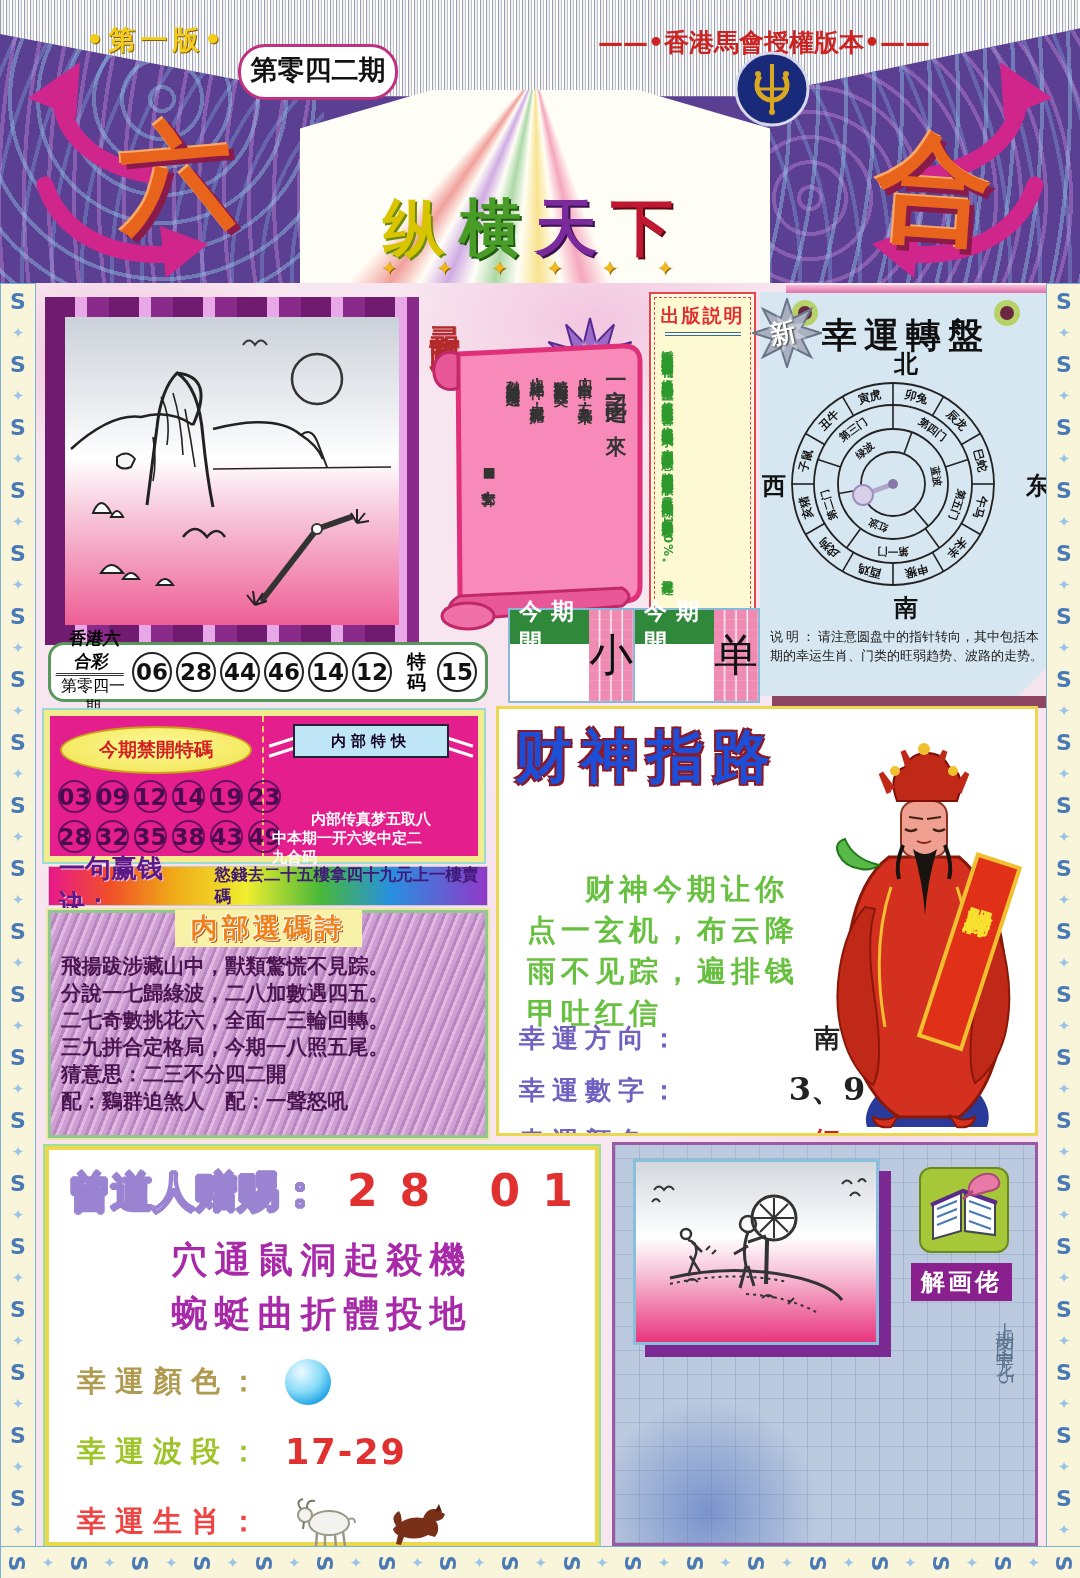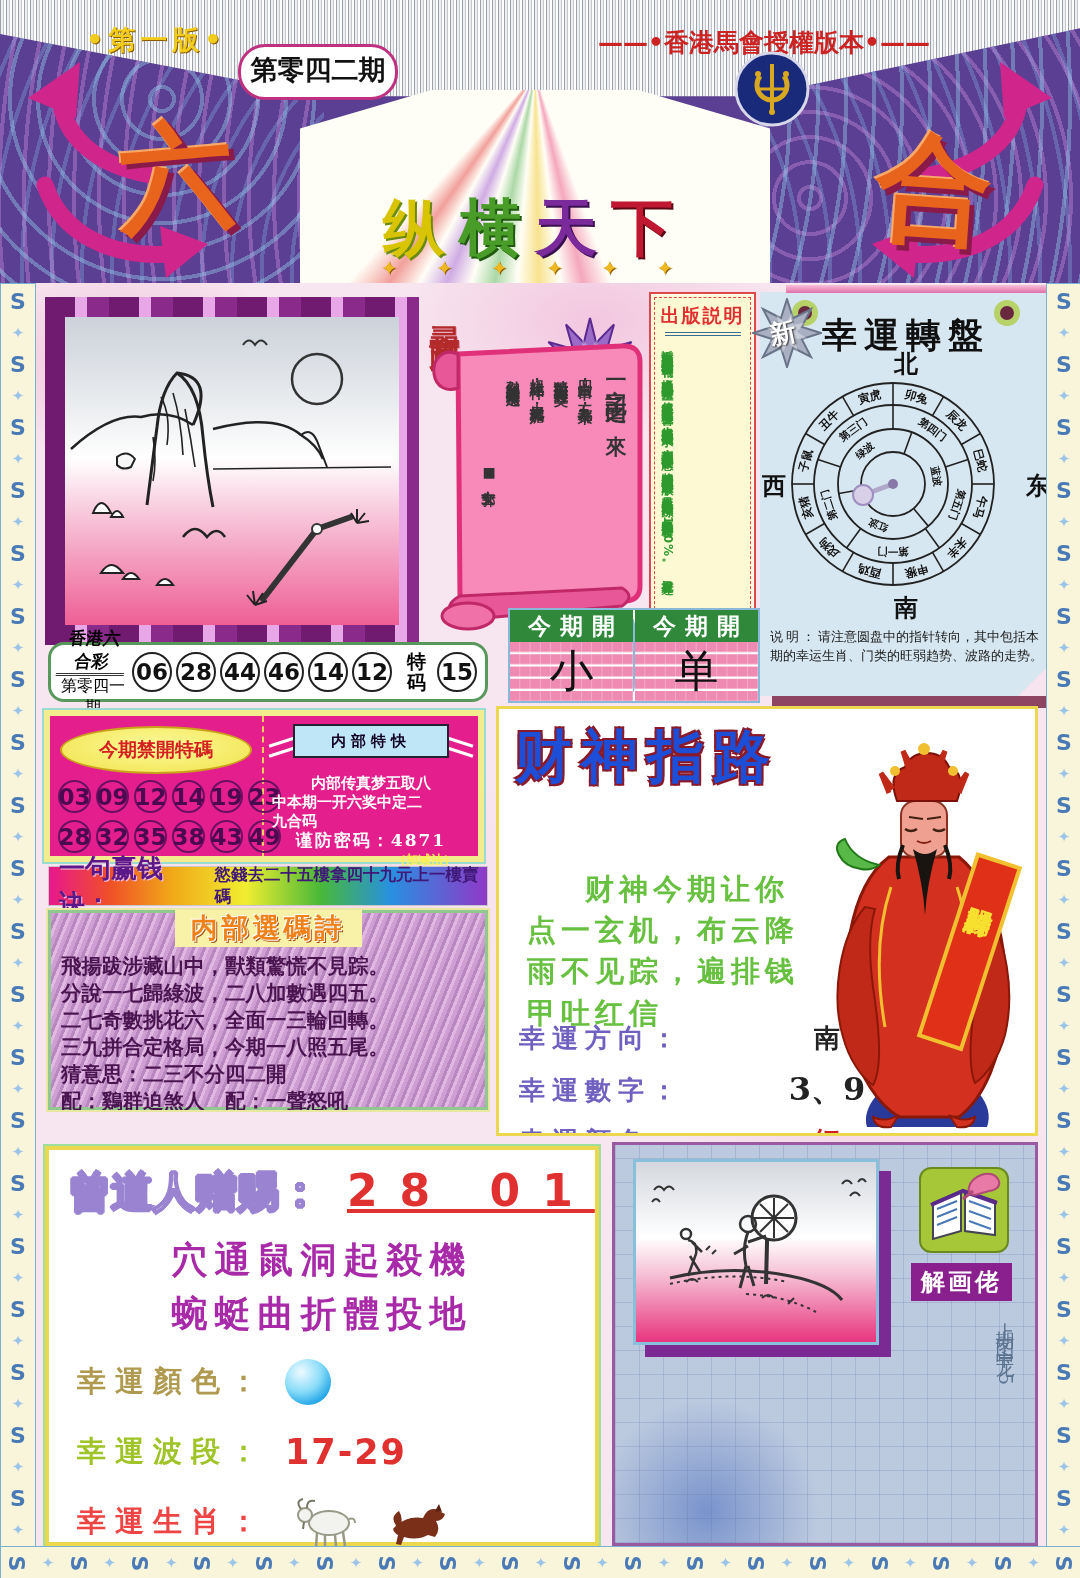--- a/index.html
+++ b/index.html
@@ -121,21 +121,21 @@
   #result-brand .b{font-size:17px;font-weight:bold;transform:skewX(-8deg);border-bottom:3px double #333;
     display:inline-block;padding:0 2px;}
   #result-brand .i{font-size:16px;}
   .circle-num{width:36px;height:36px;border:2.5px solid #222;border-radius:50%;display:inline-flex;
     align-items:center;justify-content:center;font-size:23px;font-weight:bold;color:#111;flex:0 0 auto;}
   #special-label{width:26px;font-size:19px;font-weight:bold;line-height:1.1;text-align:center;margin:0 6px 0 10px;}
 
   
   #open-boxes{left:508px;top:608px;width:252px;height:95px;display:flex;border:2px solid #8ab8d8;
     background:#fff;box-sizing:border-box;}
-  .open-cell{flex:1;display:flex;flex-direction:column;border-right:2px solid #8ab8d8;border-radius:16px;}
+  .open-cell{flex:1;display:flex;flex-direction:row;border-right:2px solid #8ab8d8;}
   .open-cell:last-child{border-right:none;}
   .open-head{height:34px;background:#30883a;color:#fff;font-size:23px;font-weight:bold;
     letter-spacing:9px;display:flex;align-items:center;justify-content:center;padding-left:9px;box-sizing:border-box;}
   .open-body{flex:1;display:flex;align-items:center;justify-content:center;font-size:44px;color:#111;
     background-color:#fff;background-image:linear-gradient(#ef8ab2,#ef8ab2);
     background-size:10px 10px;background-repeat:space;}
 
   
   #pink-box{left:44px;top:710px;width:440px;height:152px;background:#e51e8e;border:6px solid #f2ec8e;
     outline:2px solid #9adcd0;box-sizing:border-box;display:flex;}
@@ -145,36 +145,36 @@
     display:flex;align-items:center;justify-content:center;font-size:19px;font-weight:bold;color:#d42020;}
   .forb-row{position:absolute;left:8px;display:flex;gap:5px;}
   #forb-row1{top:64px;} #forb-row2{top:104px;}
   .forb-num{width:29px;height:29px;border:2px solid #6a1060;border-radius:50%;color:#4a0a50;
     font-size:23px;font-weight:bold;display:inline-flex;align-items:center;justify-content:center;}
   #exp-pane{flex:1;position:relative;}
   #exp-title{margin:8px auto 0;width:152px;height:30px;background:#bfe6f6;border:2px solid #223;
     display:flex;align-items:center;justify-content:center;font-size:15px;font-weight:bold;color:#102;
     letter-spacing:5px;font-family:"DejaVu Serif",serif;position:relative;z-index:1;}
   .ribbon{position:absolute;height:3px;background:#fff;z-index:0;}
-  #exp-body{color:#fff;font-weight:bold;font-family:"DejaVu Serif",serif;padding:16px 8px 0;line-height:1.25;}
+  #exp-body{color:#fff;font-weight:bold;font-family:"DejaVu Serif",serif;padding:16px 8px 0;line-height:1.25;margin-top:36px;}
   #exp-body .e1{font-size:15px;text-align:center;}
   #exp-body .e2,#exp-body .e3{font-size:15px;text-align:left;}
   #exp-body .pw{font-size:17px;text-align:center;letter-spacing:2px;}
   #exp-body .mth{font-size:12.5px;color:#f7f154;text-align:right;padding-right:14px;}
 
   
   #tip-bar{left:48px;top:866px;width:440px;height:40px;box-sizing:border-box;display:flex;align-items:center;
     background:linear-gradient(90deg,#e8188c,#f05028 14%,#f0a818 28%,#f0ee30 45%,#48b838 62%,#2890e0 78%,#9038c8 100%);
     border:1px solid #c8c8c8;}
   #tip-label{font-size:26px;font-weight:bold;color:#5a1888;padding:0 4px 0 10px;
     font-family:"DejaVu Serif",serif;text-shadow:1px 1px 0 #f8c0e0;}
   #tip-text{font-size:16.5px;font-weight:bold;color:#401878;}
 
   
-  #poem-box{left:48px;top:910px;width:440px;height:200px;box-sizing:border-box;
+  #poem-box{left:48px;top:910px;width:440px;height:228px;box-sizing:border-box;
     background:repeating-linear-gradient(112deg,#cf9fd3 0 4px,#b887c0 4px 7px,#e0b8e2 7px 10px);
     border:3px solid #90c890;outline:2px solid #e8e8a0;}
   #poem-title-wrap{text-align:center;margin-top:-4px;}
   #poem-title{display:inline-block;background:#f8f2a8;padding:1px 16px;font-size:27px;font-weight:bold;
     color:#f08018;font-family:"DejaVu Serif",serif;letter-spacing:4px;
     text-shadow:1px 1px 0 #fff,-1px -1px 0 #fff,2px 2px 0 #a85010;}
   #poem-lines{padding:6px 10px 0;}
   .poem-line{font-size:20.5px;font-weight:bold;color:#4a1450;line-height:1.32;white-space:nowrap;
     font-family:"DejaVu Serif",serif;}
 
@@ -197,21 +197,21 @@
   .cs-row:nth-child(3) .cs-value{font-size:26px;color:#d02020;}
   #god-wrap{position:absolute;right:-4px;top:28px;width:230px;height:396px;}
 
   
   #zeng-box{left:45px;top:1146px;width:554px;height:400px;background:#fff;border:4px solid #ecd84e;
     outline:2px solid #9ce09c;box-sizing:border-box;}
   #zeng-head{padding:14px 0 0 20px;display:flex;align-items:baseline;}
   #zeng-title{font-size:42px;font-weight:bold;color:#fff;font-family:"DejaVu Serif",serif;
     -webkit-text-stroke:2px #9a84d2;
     text-shadow:2px 0 #9a84d2,-2px 0 #9a84d2,0 2px #9a84d2,0 -2px #9a84d2;}
-  #zeng-nums{font-size:44px;font-weight:bold;color:#e03030;margin-left:26px;letter-spacing:22px;text-decoration:underline;}
+  #zeng-nums{font-size:44px;font-weight:bold;color:#e03030;margin-left:26px;letter-spacing:22px;}
   #zeng-poem{text-align:center;margin-top:12px;font-size:36px;font-weight:bold;color:#a82aa8;
     line-height:1.5;letter-spacing:7px;font-family:"DejaVu Serif",serif;}
   .z-row{display:flex;align-items:center;margin:14px 0 0 28px;height:56px;}
   .z-label{font-size:29px;font-weight:bold;letter-spacing:9px;font-family:"DejaVu Serif",serif;}
   #z-color .z-label{color:#b09a50;}
   #z-band .z-label{color:#9ec428;}
   #z-zodiac .z-label{color:#ef4444;}
   #z-ball{width:46px;height:46px;border-radius:50%;margin-left:18px;
     background:radial-gradient(circle at 35% 28%,#eefaff,#8adcf8 45%,#28a8e8 75%,#1878c0);}
   #z-band-val{font-size:35px;font-weight:bold;color:#e03030;margin-left:18px;letter-spacing:2px;}

